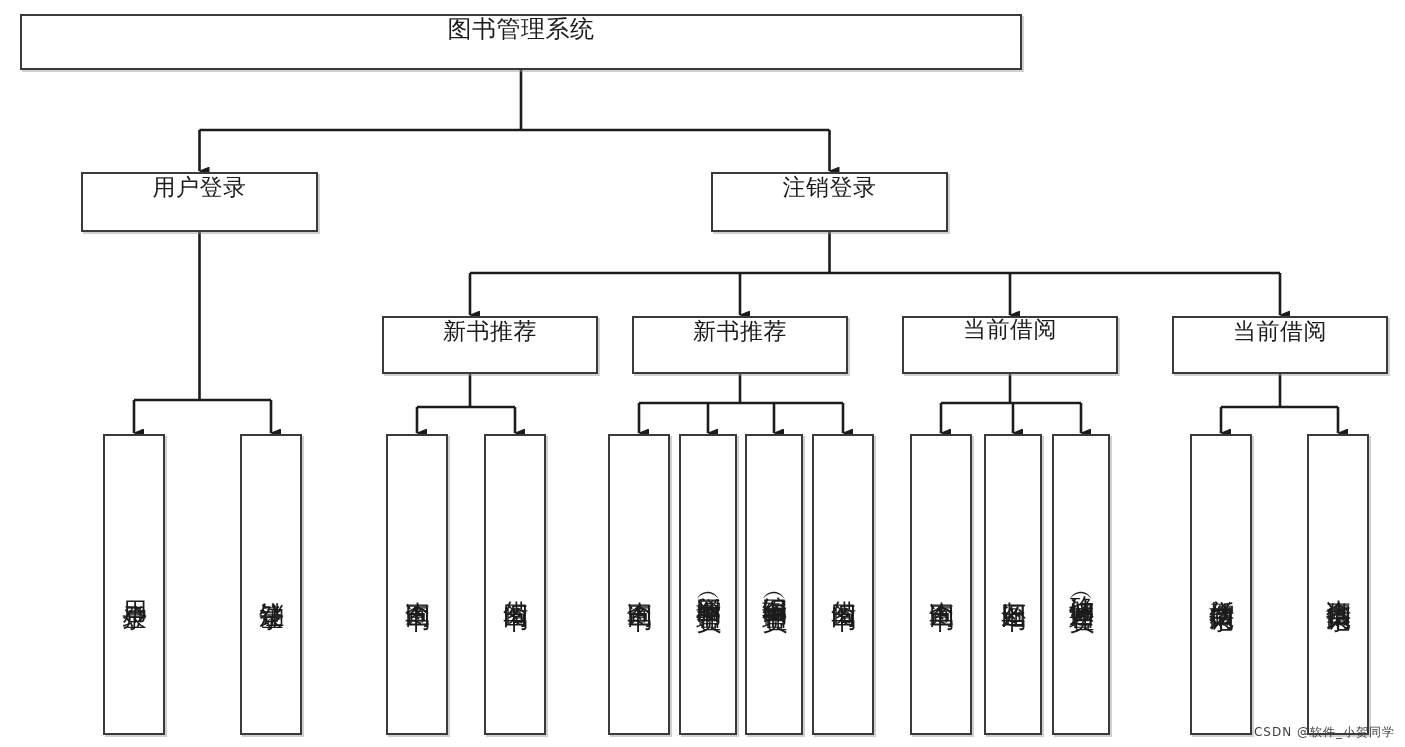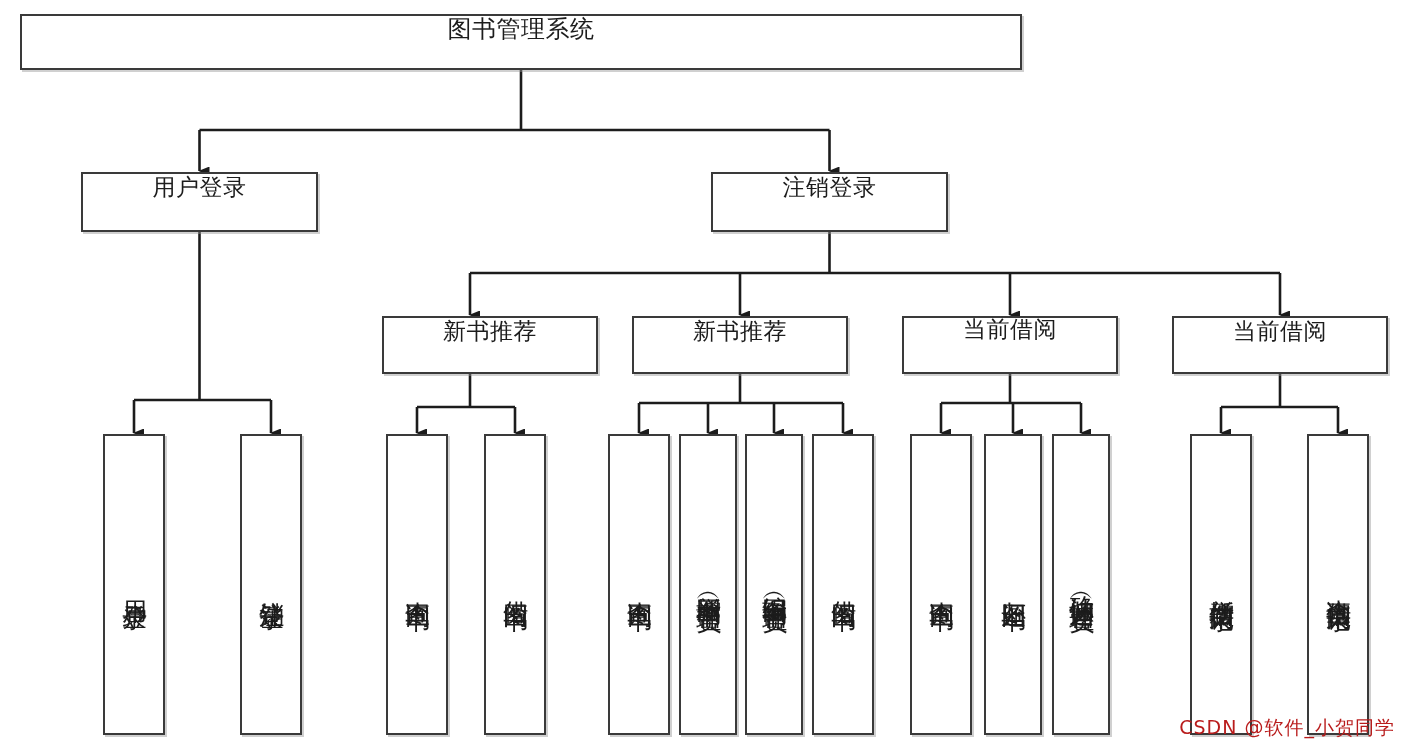--- a/index.html
+++ b/index.html
@@ -63,22 +63,22 @@
     font-size: 25px;
     line-height: 1.05;
     letter-spacing: 2px;
     white-space: normal;
     max-height: 100%;
   }
   .watermark {
     position: absolute;
     right: 10px;
     bottom: 6px;
-    font-size: 19px;
-    color: #b91c1c;
+    font-size: 12px;
+    color: #404040;
     letter-spacing: 1px;
     z-index: 5;
     white-space: nowrap;
     font-family: "DejaVu Sans", "Liberation Sans", sans-serif;
   }
 </style>
 </head>
 <body>
 
 <div id="diagram-root">

